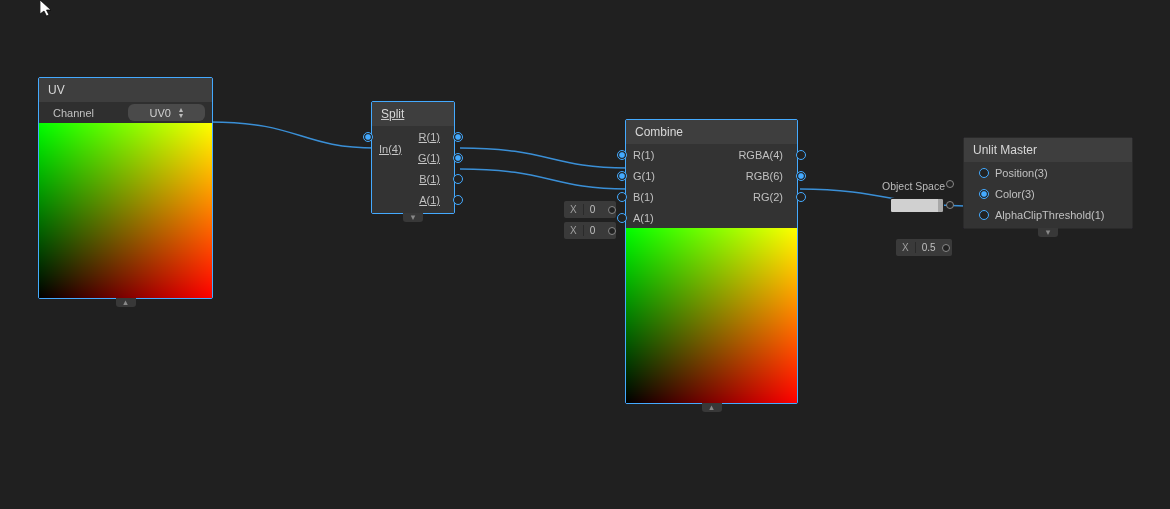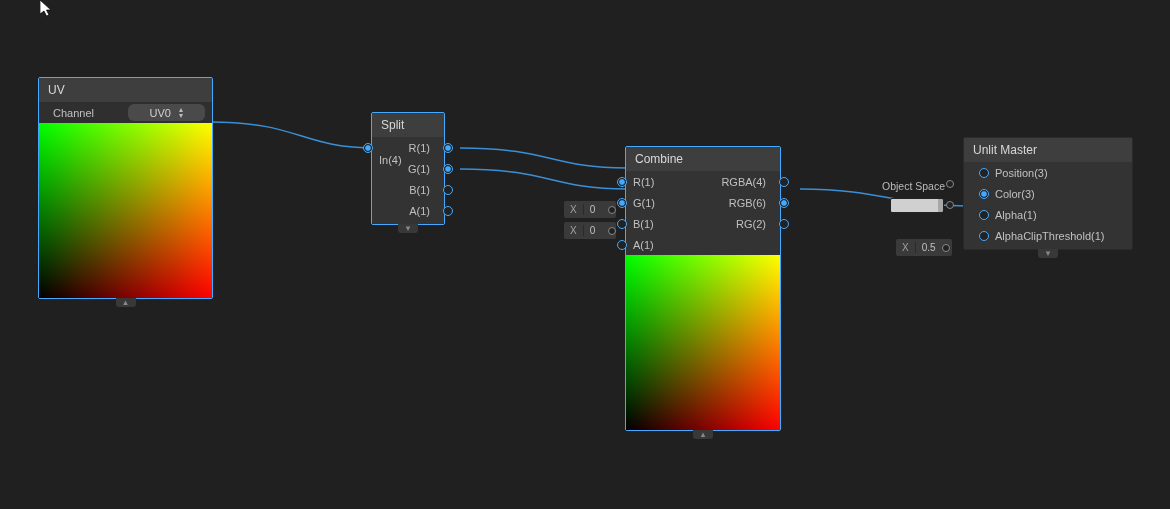--- a/index.html
+++ b/index.html
@@ -213,21 +213,21 @@
             <span>▴</span>
             <span>▾</span>
           </span>
       </span>
     </div>
     <div class="preview uv-gradient" style="height:175px;"></div>
   </div>
   <div class="collapse-arrow">▴</div>
 </div>
 
-<div class="node selected" style="left:371px; top:112px; width:74px;">
+<div class="node selected" style="left:371px; top:101px; width:84px;text-decoration:underline;">
   <div class="node-title">Split</div>
   <div class="node-body" style="padding-bottom:3px;">
     <div class="row">
       <span class="port filled outer-left"></span>
       <span style="padding-left:2px;margin-top:24px;">In(4)</span>
       <span class="lbl-right">R(1)</span>
       <span class="port filled outer-right"></span>
     </div>
     <div class="row">
       <span class="lbl-right">G(1)</span>
@@ -238,21 +238,21 @@
       <span class="port outer-right"></span>
     </div>
     <div class="row">
       <span class="lbl-right">A(1)</span>
       <span class="port outer-right"></span>
     </div>
   </div>
   <div class="collapse-arrow">▾</div>
 </div>
 
-<div class="node selected" style="left:625px; top:119px; width:156px;margin-top:27px;">
+<div class="node selected" style="left:625px; top:119px; width:173px;">
   <div class="node-title">Combine</div>
   <div class="node-body">
     <div class="row">
       <span class="port filled outer-left"></span>
       <span style="padding-left:2px;">R(1)</span>
       <span class="lbl-right">RGBA(4)</span>
       <span class="port outer-right"></span>
     </div>
     <div class="row">
       <span class="port filled outer-left"></span>
@@ -293,24 +293,20 @@
     <div class="row">
       <span class="port outer-left"></span>
       <span style="padding-left:2px;">Position(3)</span>
     </div>
     <div class="row">
       <span class="port filled outer-left"></span>
       <span style="padding-left:2px;">Color(3)</span>
     </div>
     <div class="row">
       <span class="port outer-left"></span>
-      <span style="padding-left:2px;">Alpha(1)</span>
-    </div>
-    <div class="row">
-      <span class="port outer-left"></span>
       <span style="padding-left:2px;">AlphaClipThreshold(1)</span>
     </div>
   </div>
   <div class="collapse-arrow">▾</div>
 </div>
 
 <span class="floating-text" style="left:882px; top:180px;">Object Space</span>
 <span style="position:absolute; left:946px; top:180px; width:8px; height:8px; border-radius:50%; border:1.5px solid #888; background:#222; z-index:2;"></span>
 
 <div class="swatch" style="left:890px; top:198px;"></div>

